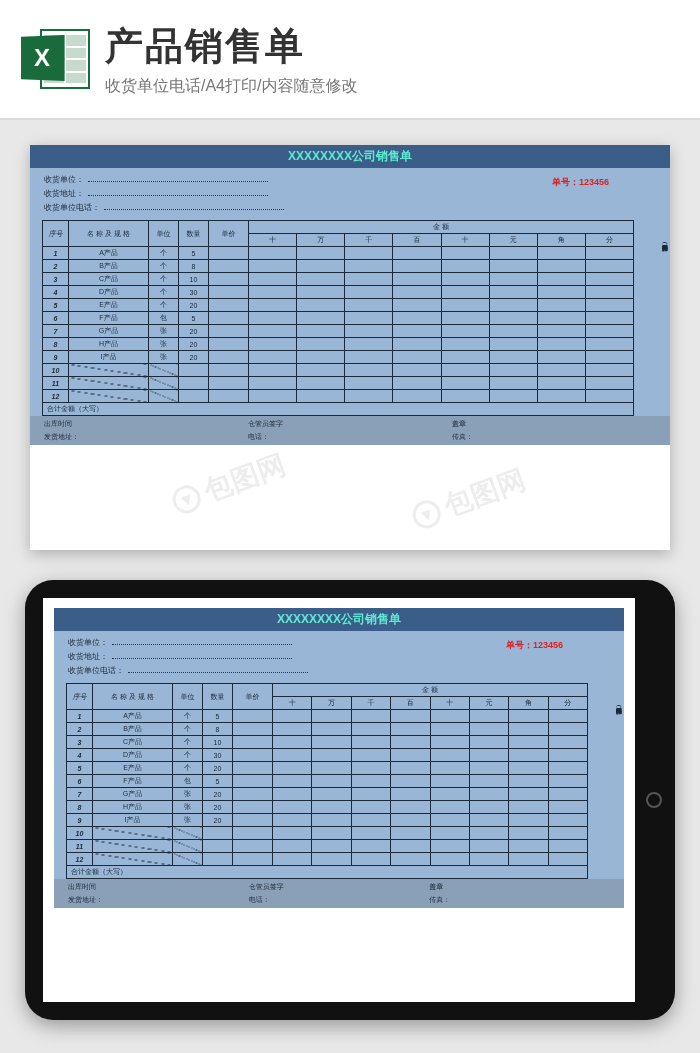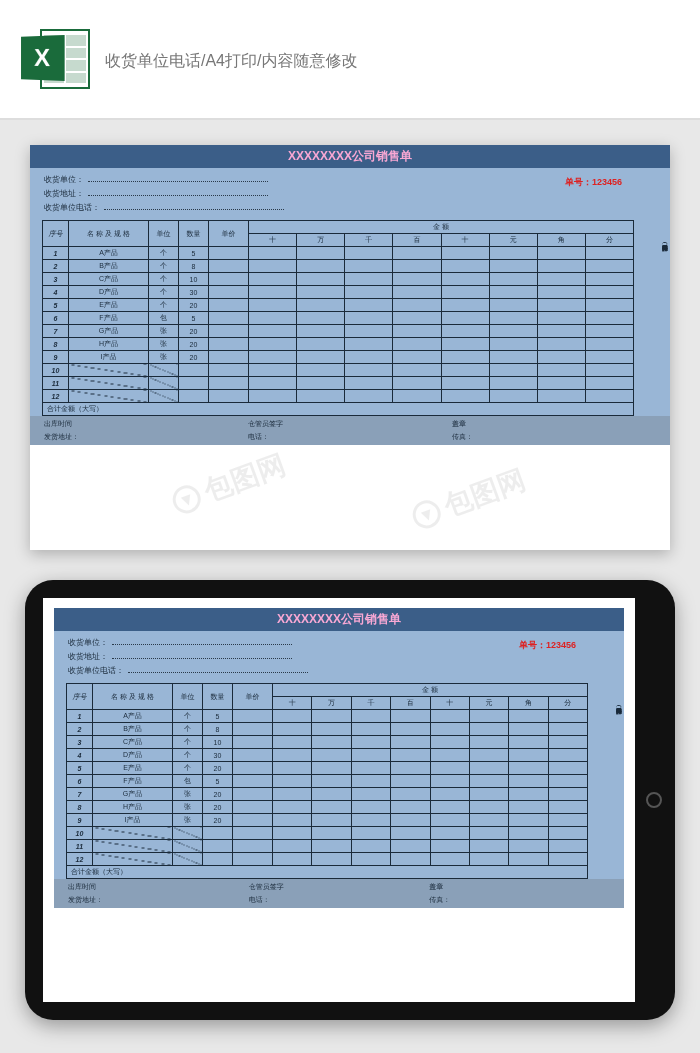--- a/index.html
+++ b/index.html
@@ -51,35 +51,35 @@
     width: 640px;
     background: #99b6d6;
     box-shadow: 0 4px 14px rgba(0,0,0,.25);
     font-size: 8px;
     color: #1a2a3a;
     position: relative;
   }
   .preview-inner { padding: 0; }
   .form-title {
     background: #3b5e88;
-    color: #f9a8d4;
+    color: #5eead4;
     text-align: center;
     font-weight: bold;
     font-size: 12px;
     padding: 3px 0;
   }
   .form-head {
     padding: 6px 14px 4px;
     position: relative;
   }
   .fh-row { display: flex; align-items: baseline; margin-bottom: 3px; }
   .fh-label { font-size: 8px; }
   .fh-line { flex: 0 0 180px; border-bottom: 1px dotted #2a3a4a; height: 8px; margin-left: 4px; }
   .order-no {
-    position: absolute; right: 48px; top: 8px;
+    position: absolute; right: 61px; top: 8px;
     color: #d22; font-size: 9px; font-weight: bold;
   }
   .tbl {
     margin: 0 12px;
     border-collapse: collapse;
     width: calc(100% - 48px);
     table-layout: fixed;
   }
   .tbl th, .tbl td {
     border: 1px solid #1a2a3a;
@@ -195,20 +195,21 @@
           <span></span>
         </div>
       <div>
           <span></span>
           <span></span>
         </div>
     </div>
     <div class="xi-front">X</div>
   </div>
   <div class="hdr-txt">
+    <div class="hdr-title">产品销售单</div>
     <div class="hdr-sub">收货单位电话/A4打印/内容随意修改</div>
   </div>
 </div>
 
 <div class="preview">
   <div class="preview-inner">
     <div class="form-title">XXXXXXXX公司销售单</div>
     <div class="form-head">
       <div class="fh-row">
           <span class="fh-label">收货单位：</span>

